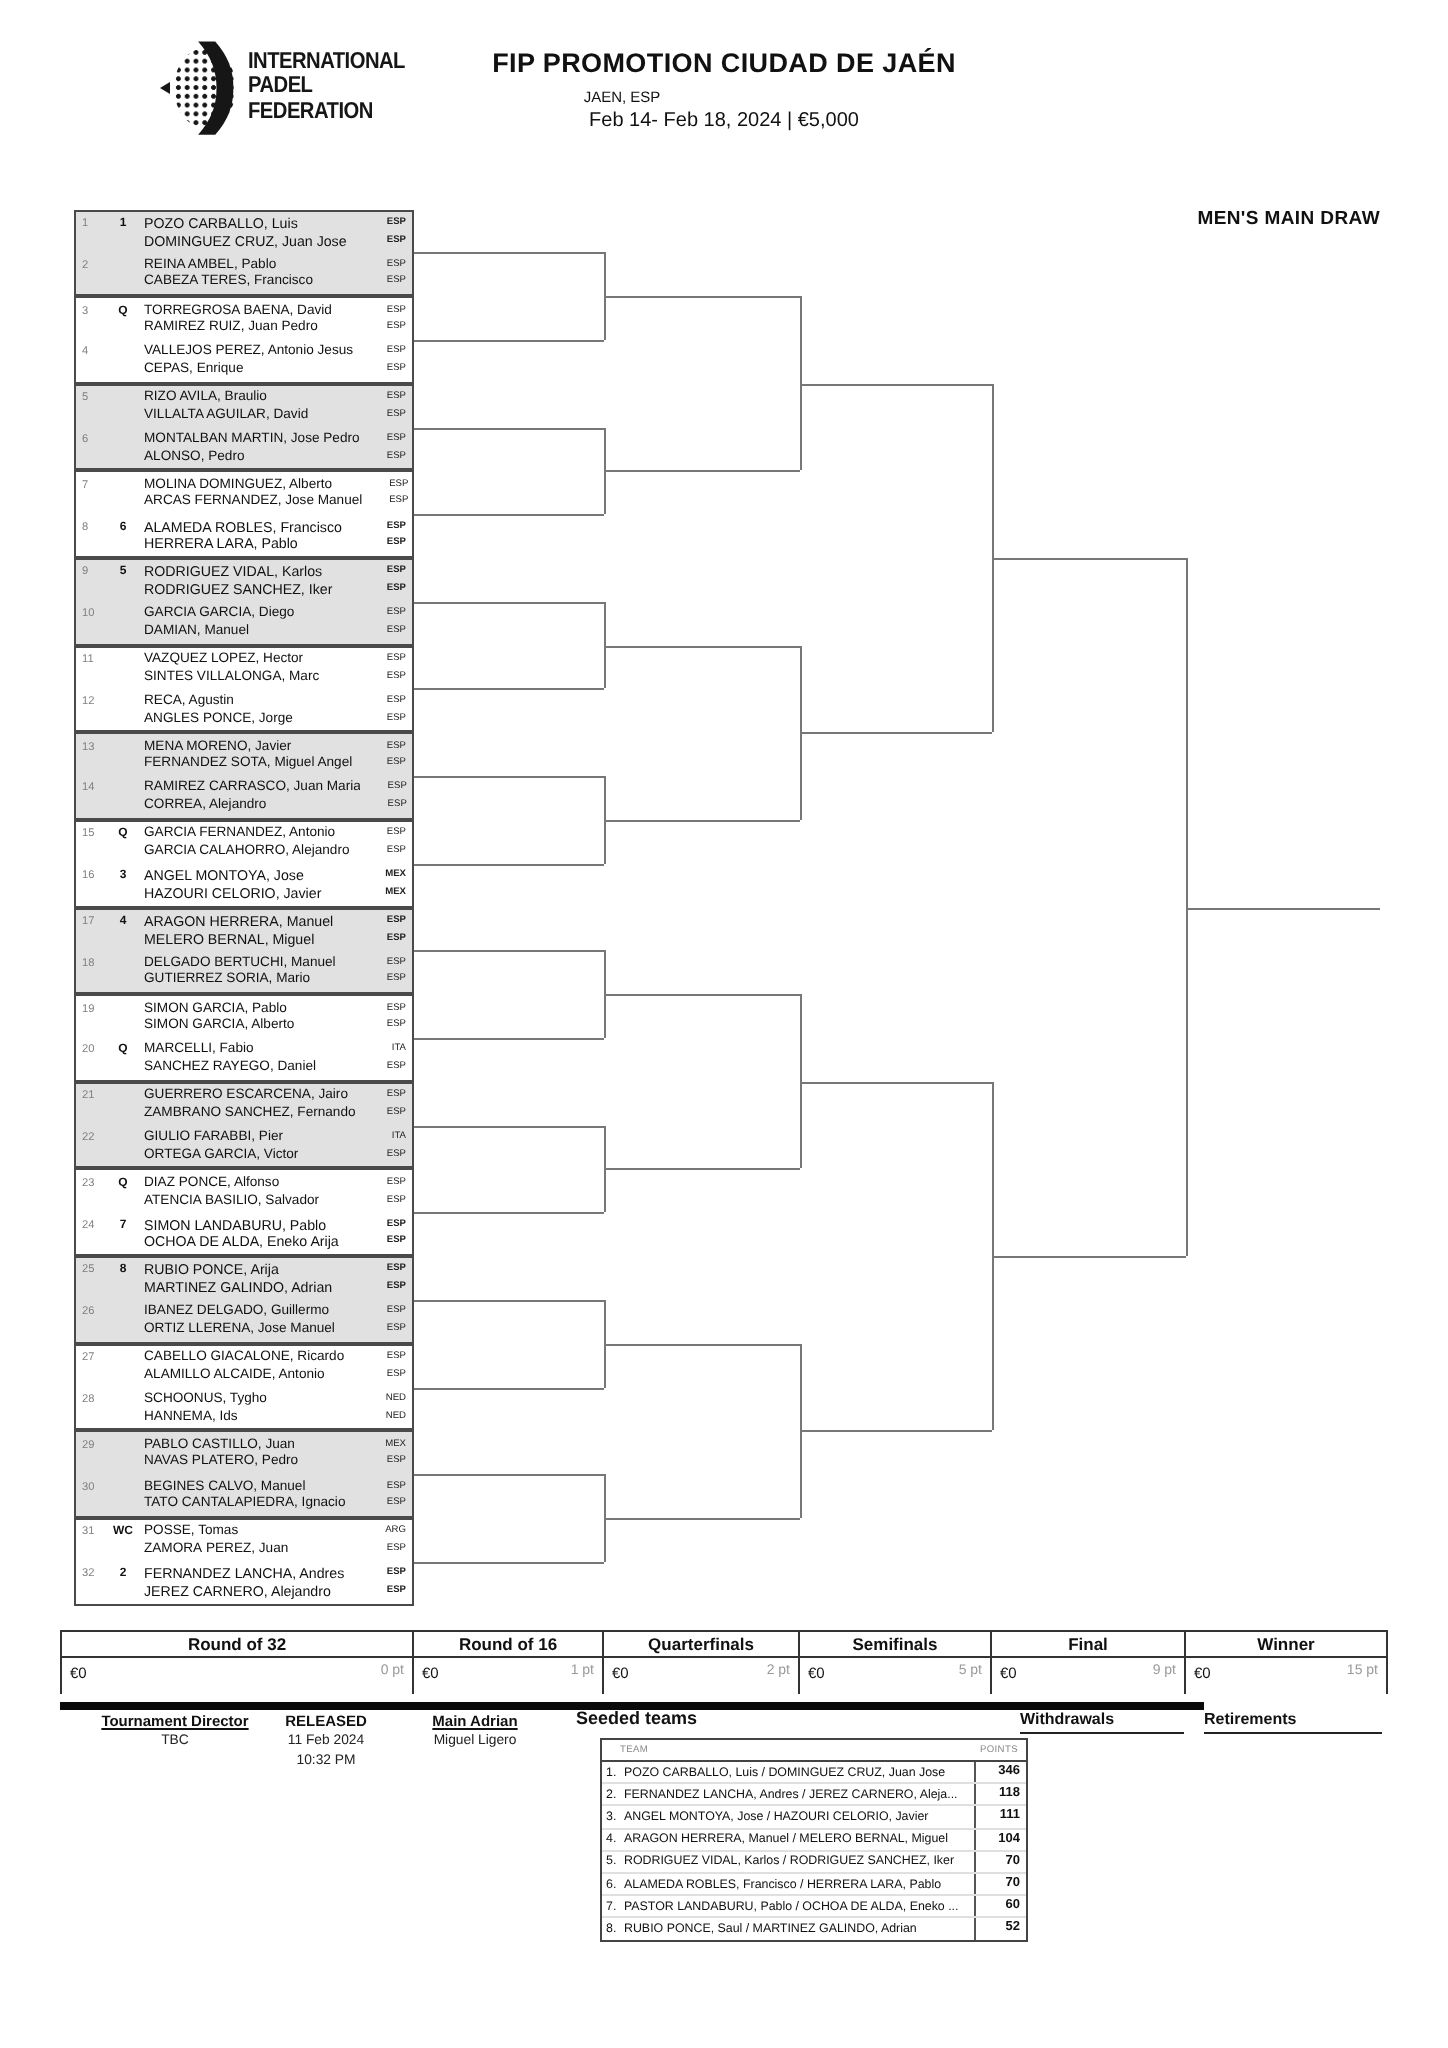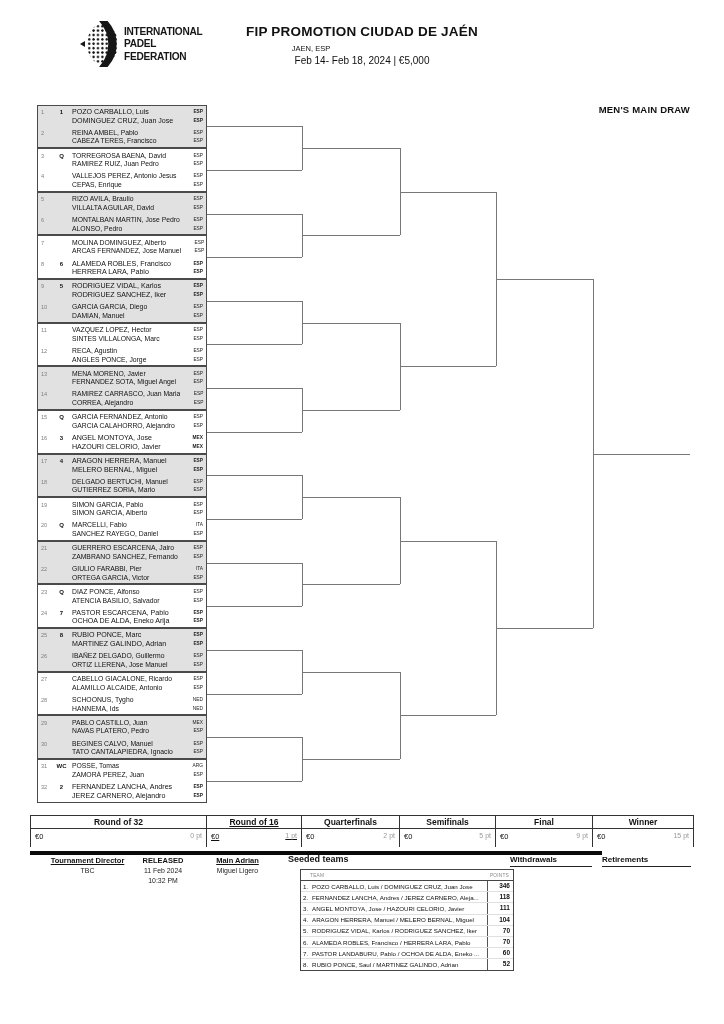--- a/index.html
+++ b/index.html
@@ -385,35 +385,35 @@
     </span>
     <span class="ctrys">
       <span>ESP</span>
       <span>ESP</span>
     </span>
   </div>
         <div class="entry seeded">
     <span class="pos">24</span>
     <span class="marker">7</span>
     <span class="names">
-      <span class="nm">PASTOR ESCARCENA, Pablo</span>
+      <span class="nm">SIMON LANDABURU, Pablo</span>
       <span class="nm">OCHOA DE ALDA, Eneko Arija</span>
     </span>
     <span class="ctrys">
       <span>ESP</span>
       <span>ESP</span>
     </span>
   </div>
       </div>
       <div class="pair shaded" style="top: 628.06px;">
         <div class="entry seeded">
     <span class="pos">25</span>
     <span class="marker">8</span>
     <span class="names">
-      <span class="nm">RUBIO PONCE, Marc</span>
+      <span class="nm">RUBIO PONCE, Arija</span>
       <span class="nm">MARTINEZ GALINDO, Adrian</span>
     </span>
     <span class="ctrys">
       <span>ESP</span>
       <span>ESP</span>
     </span>
   </div>
         <div class="entry">
     <span class="pos">26</span>
     <span class="marker"></span>
@@ -556,21 +556,21 @@
     </div>
 
   <div id="rounds">
       <div class="round-col" style="width: 177px;">
     <div class="round-label">Round of 32</div>
     <div class="round-money">
       <span class="prize">€0</span>
       <span class="pts">0 pt</span>
     </div>
   </div>
-      <div class="round-col" style="width: 95px; text-decoration: underline;">
+      <div class="round-col" style="width: 95px;">
     <div class="round-label">Round of 16</div>
     <div class="round-money">
       <span class="prize">€0</span>
       <span class="pts">1 pt</span>
     </div>
   </div>
       <div class="round-col" style="width: 98px;">
     <div class="round-label">Quarterfinals</div>
     <div class="round-money">
       <span class="prize">€0</span>

